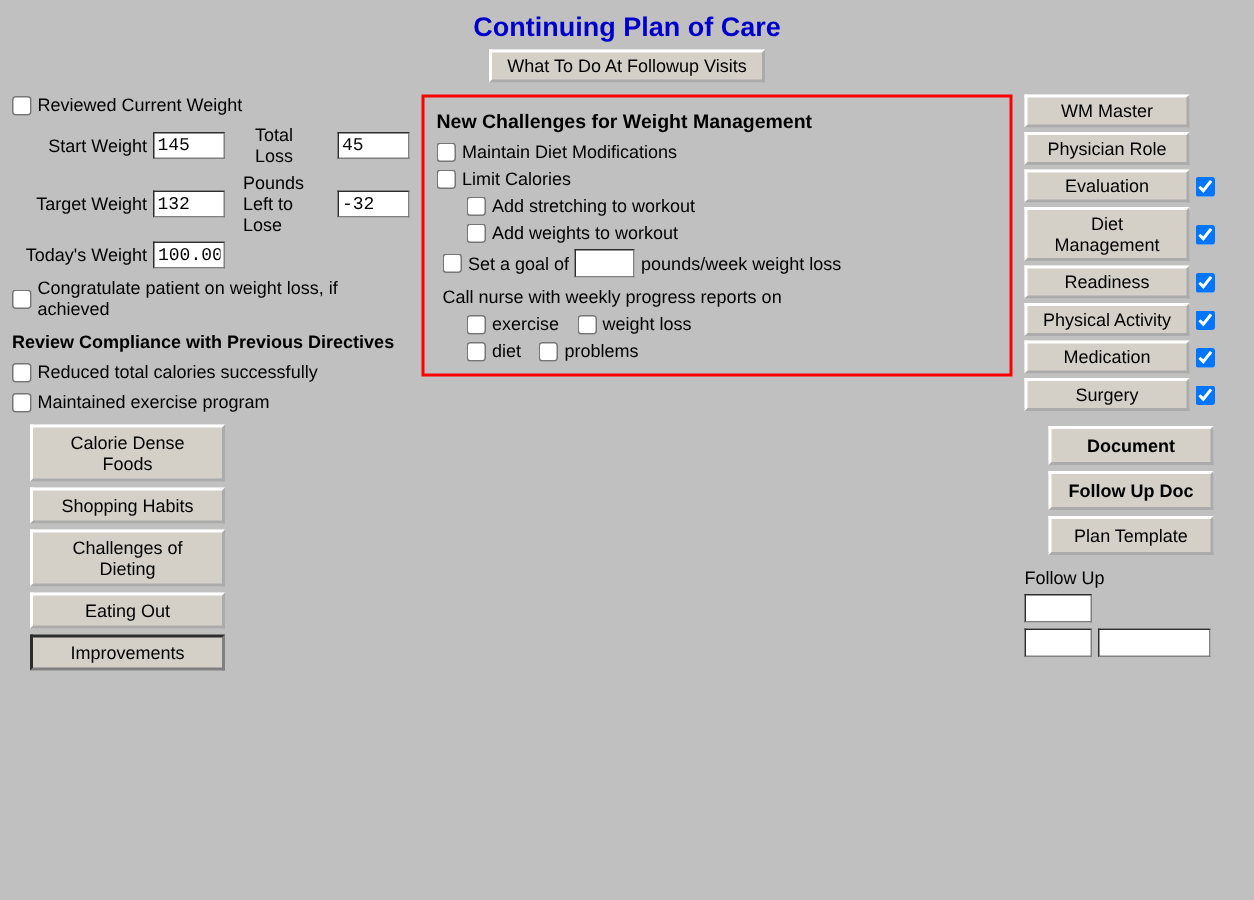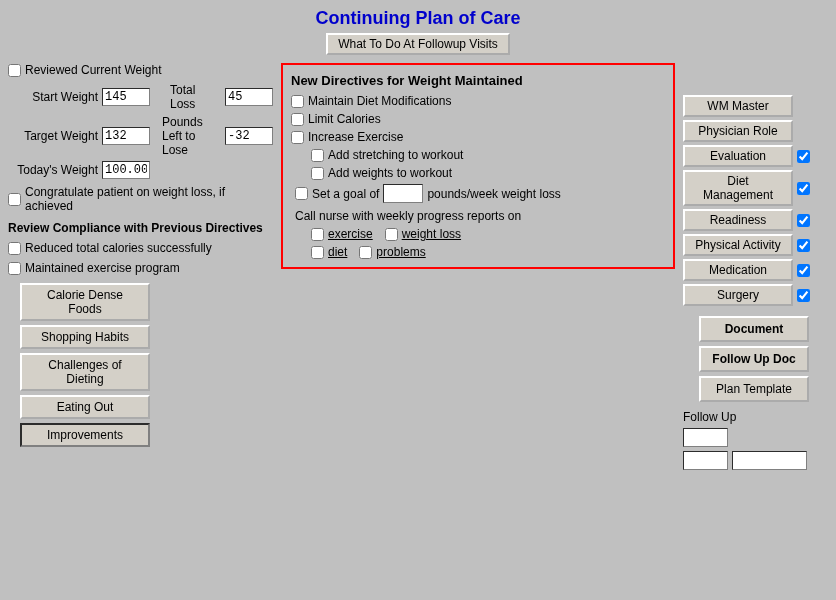--- a/index.html
+++ b/index.html
@@ -41,21 +41,20 @@
     .left-panel {
       width: 265px;
       flex-shrink: 0;
     }
     .center-panel {
       flex: 1;
     }
     .right-panel {
       width: 145px;
       flex-shrink: 0;
-      margin-top: 32px;
     }
     
     .checkbox-row {
       display: flex;
       align-items: center;
       gap: 4px;
       margin-bottom: 6px;
     }
     .form-row {
       display: flex;
@@ -147,21 +146,20 @@
       display: flex;
       align-items: center;
       gap: 12px;
       margin-top: 4px;
       margin-left: 16px;
     }
     .call-item {
       display: flex;
       align-items: center;
       gap: 4px;
-      text-decoration: underline;
     }
     
     .right-btn-row {
       display: flex;
       align-items: center;
       margin-bottom: 3px;
     }
     .right-btn {
       background: #d4d0c8;
       border: 2px outset #fff;
@@ -265,32 +263,28 @@
         <button class="action-btn">Calorie Dense Foods</button>
         <button class="action-btn">Shopping Habits</button>
         <button class="action-btn">Challenges of Dieting</button>
         <button class="action-btn">Eating Out</button>
         <button class="action-btn active">Improvements</button>
       </div>
     </div>
 
     <div class="center-panel">
       <div class="directives-box">
-        <div class="directives-title">New Directives for Weight Maintained</div>
+        <div class="directives-title">New Challenges for Weight Management</div>
         <div class="directive-item">
           <input type="checkbox" style="">
           <label>Maintain Diet Modifications</label>
         </div>
         <div class="directive-item">
           <input type="checkbox" style="">
           <label>Limit Calories</label>
-        </div>
-        <div class="directive-item">
-          <input type="checkbox" style="">
-          <label>Increase Exercise</label>
         </div>
         <div class="directive-item directive-sub">
           <input type="checkbox" style="">
           <label>Add stretching to workout</label>
         </div>
         <div class="directive-item directive-sub">
           <input type="checkbox" style="">
           <label>Add weights to workout</label>
         </div>
         <div class="goal-row">

